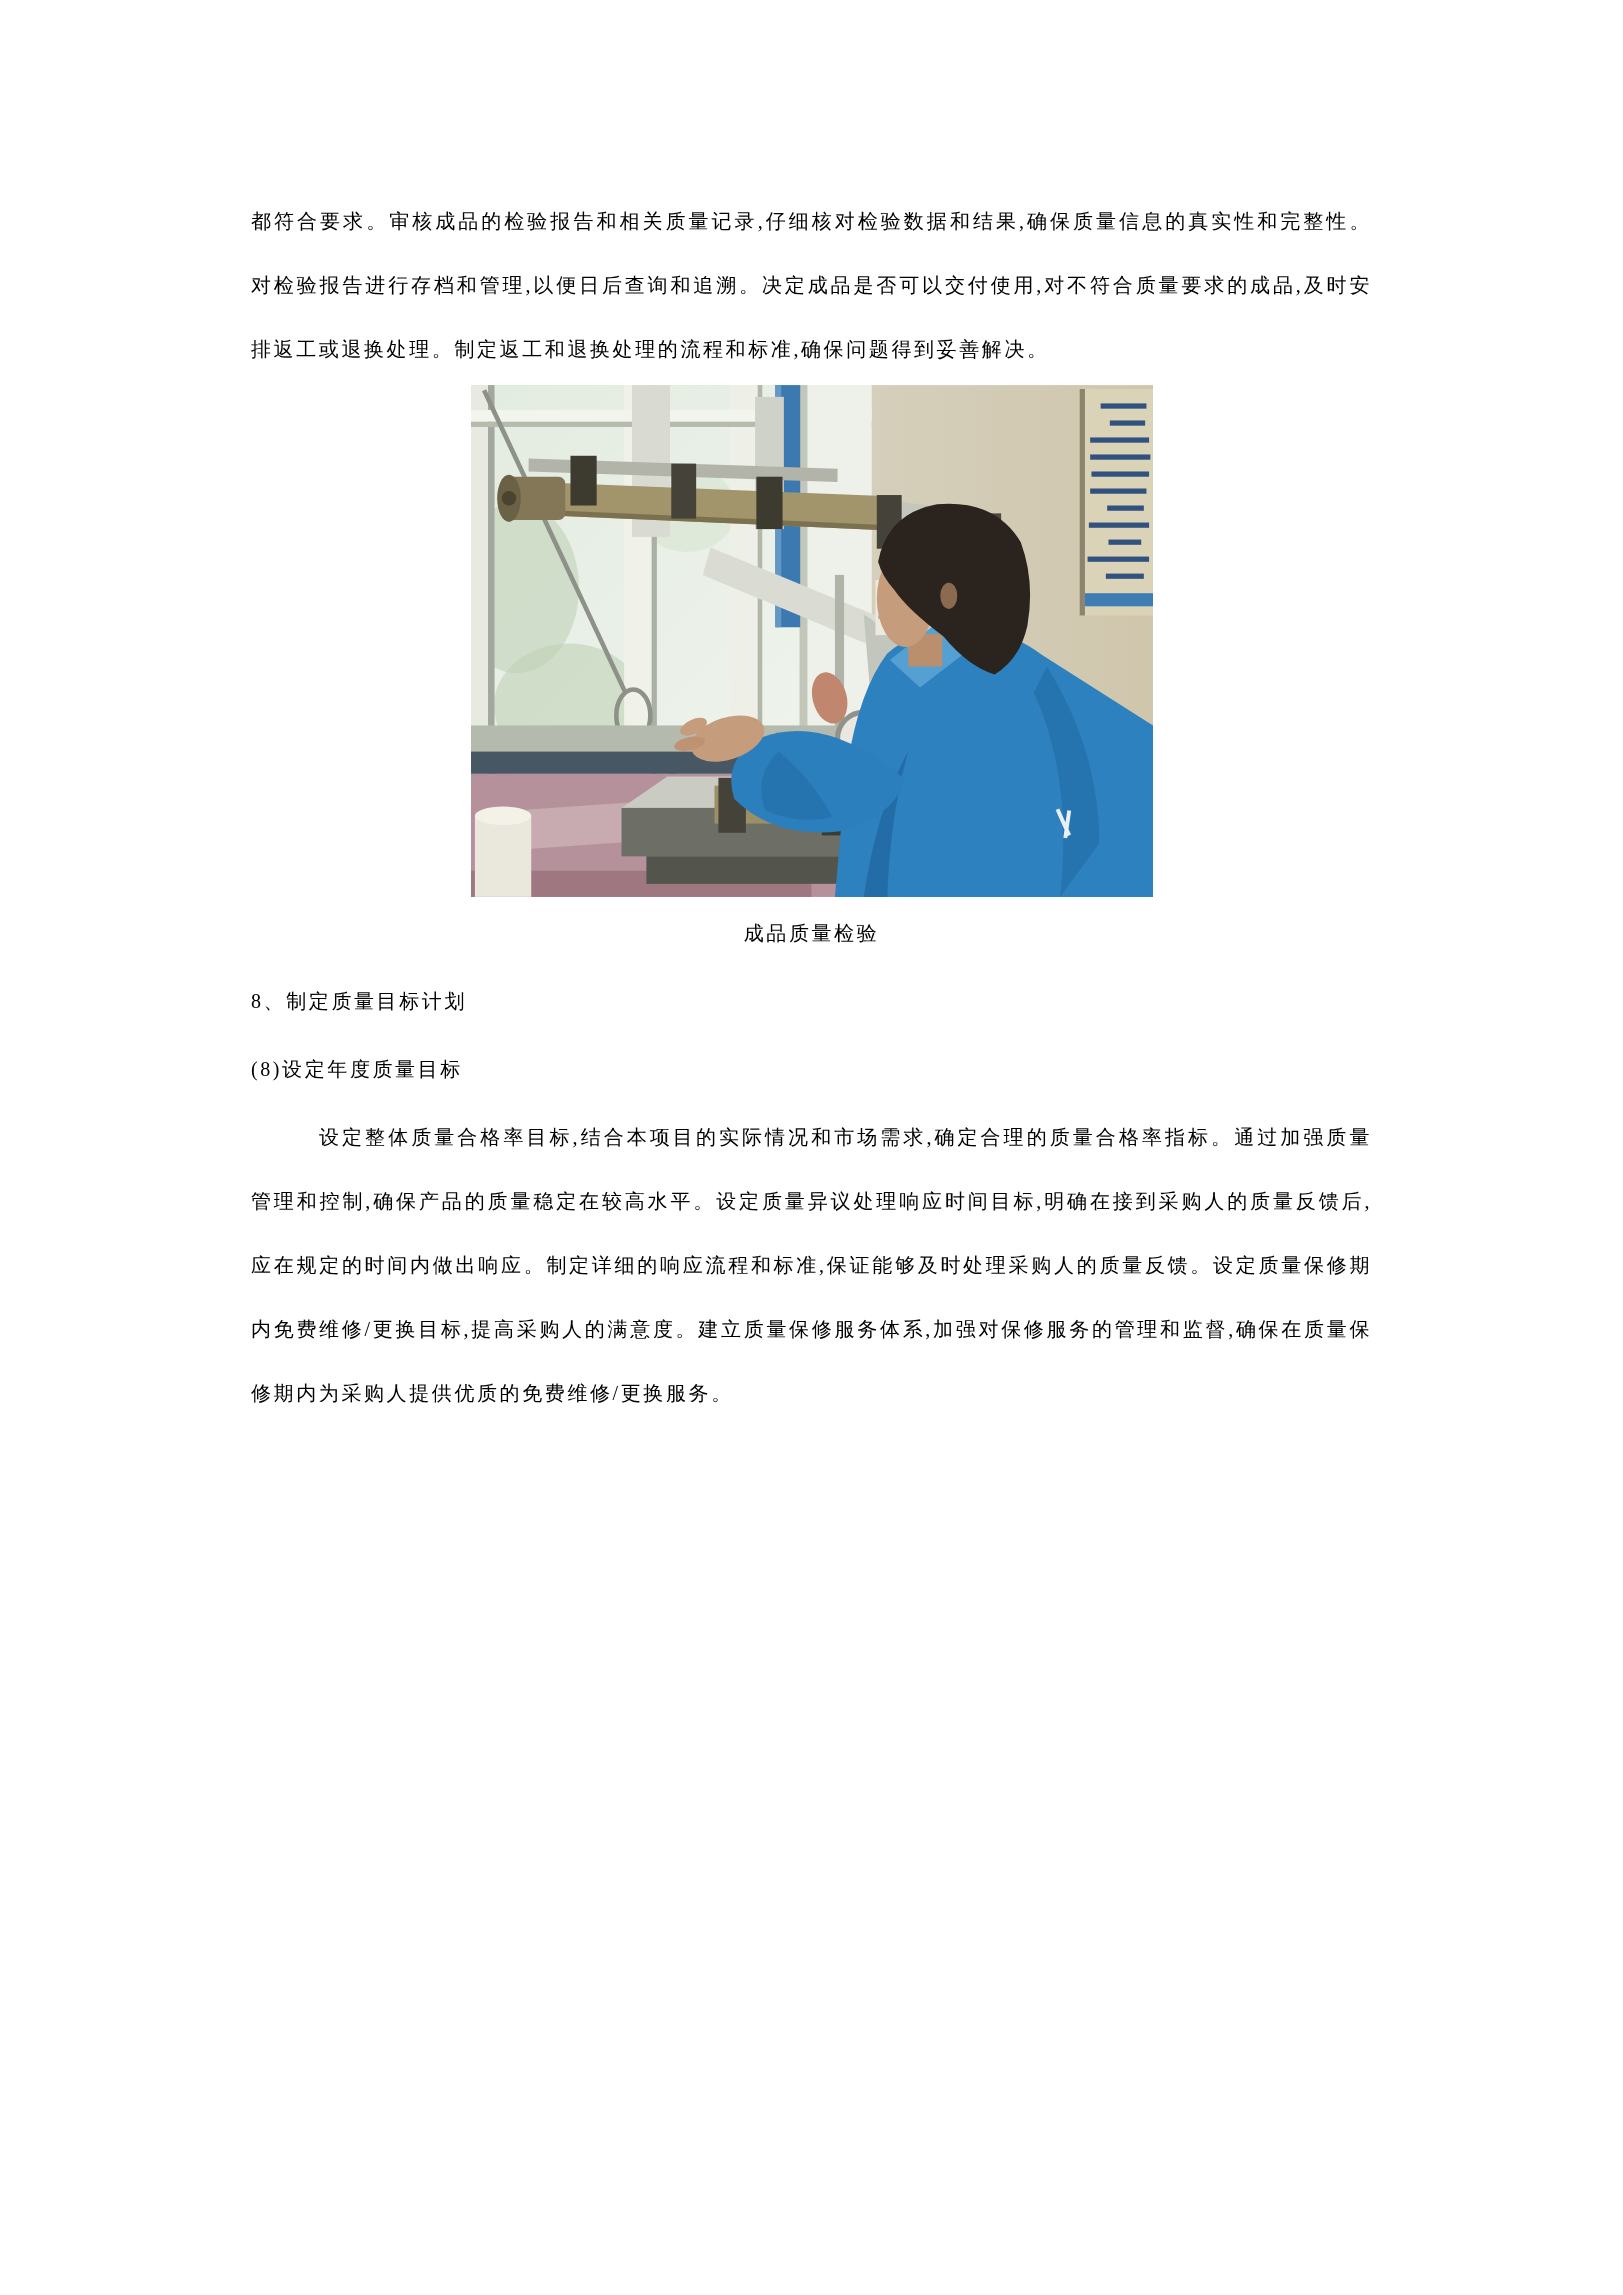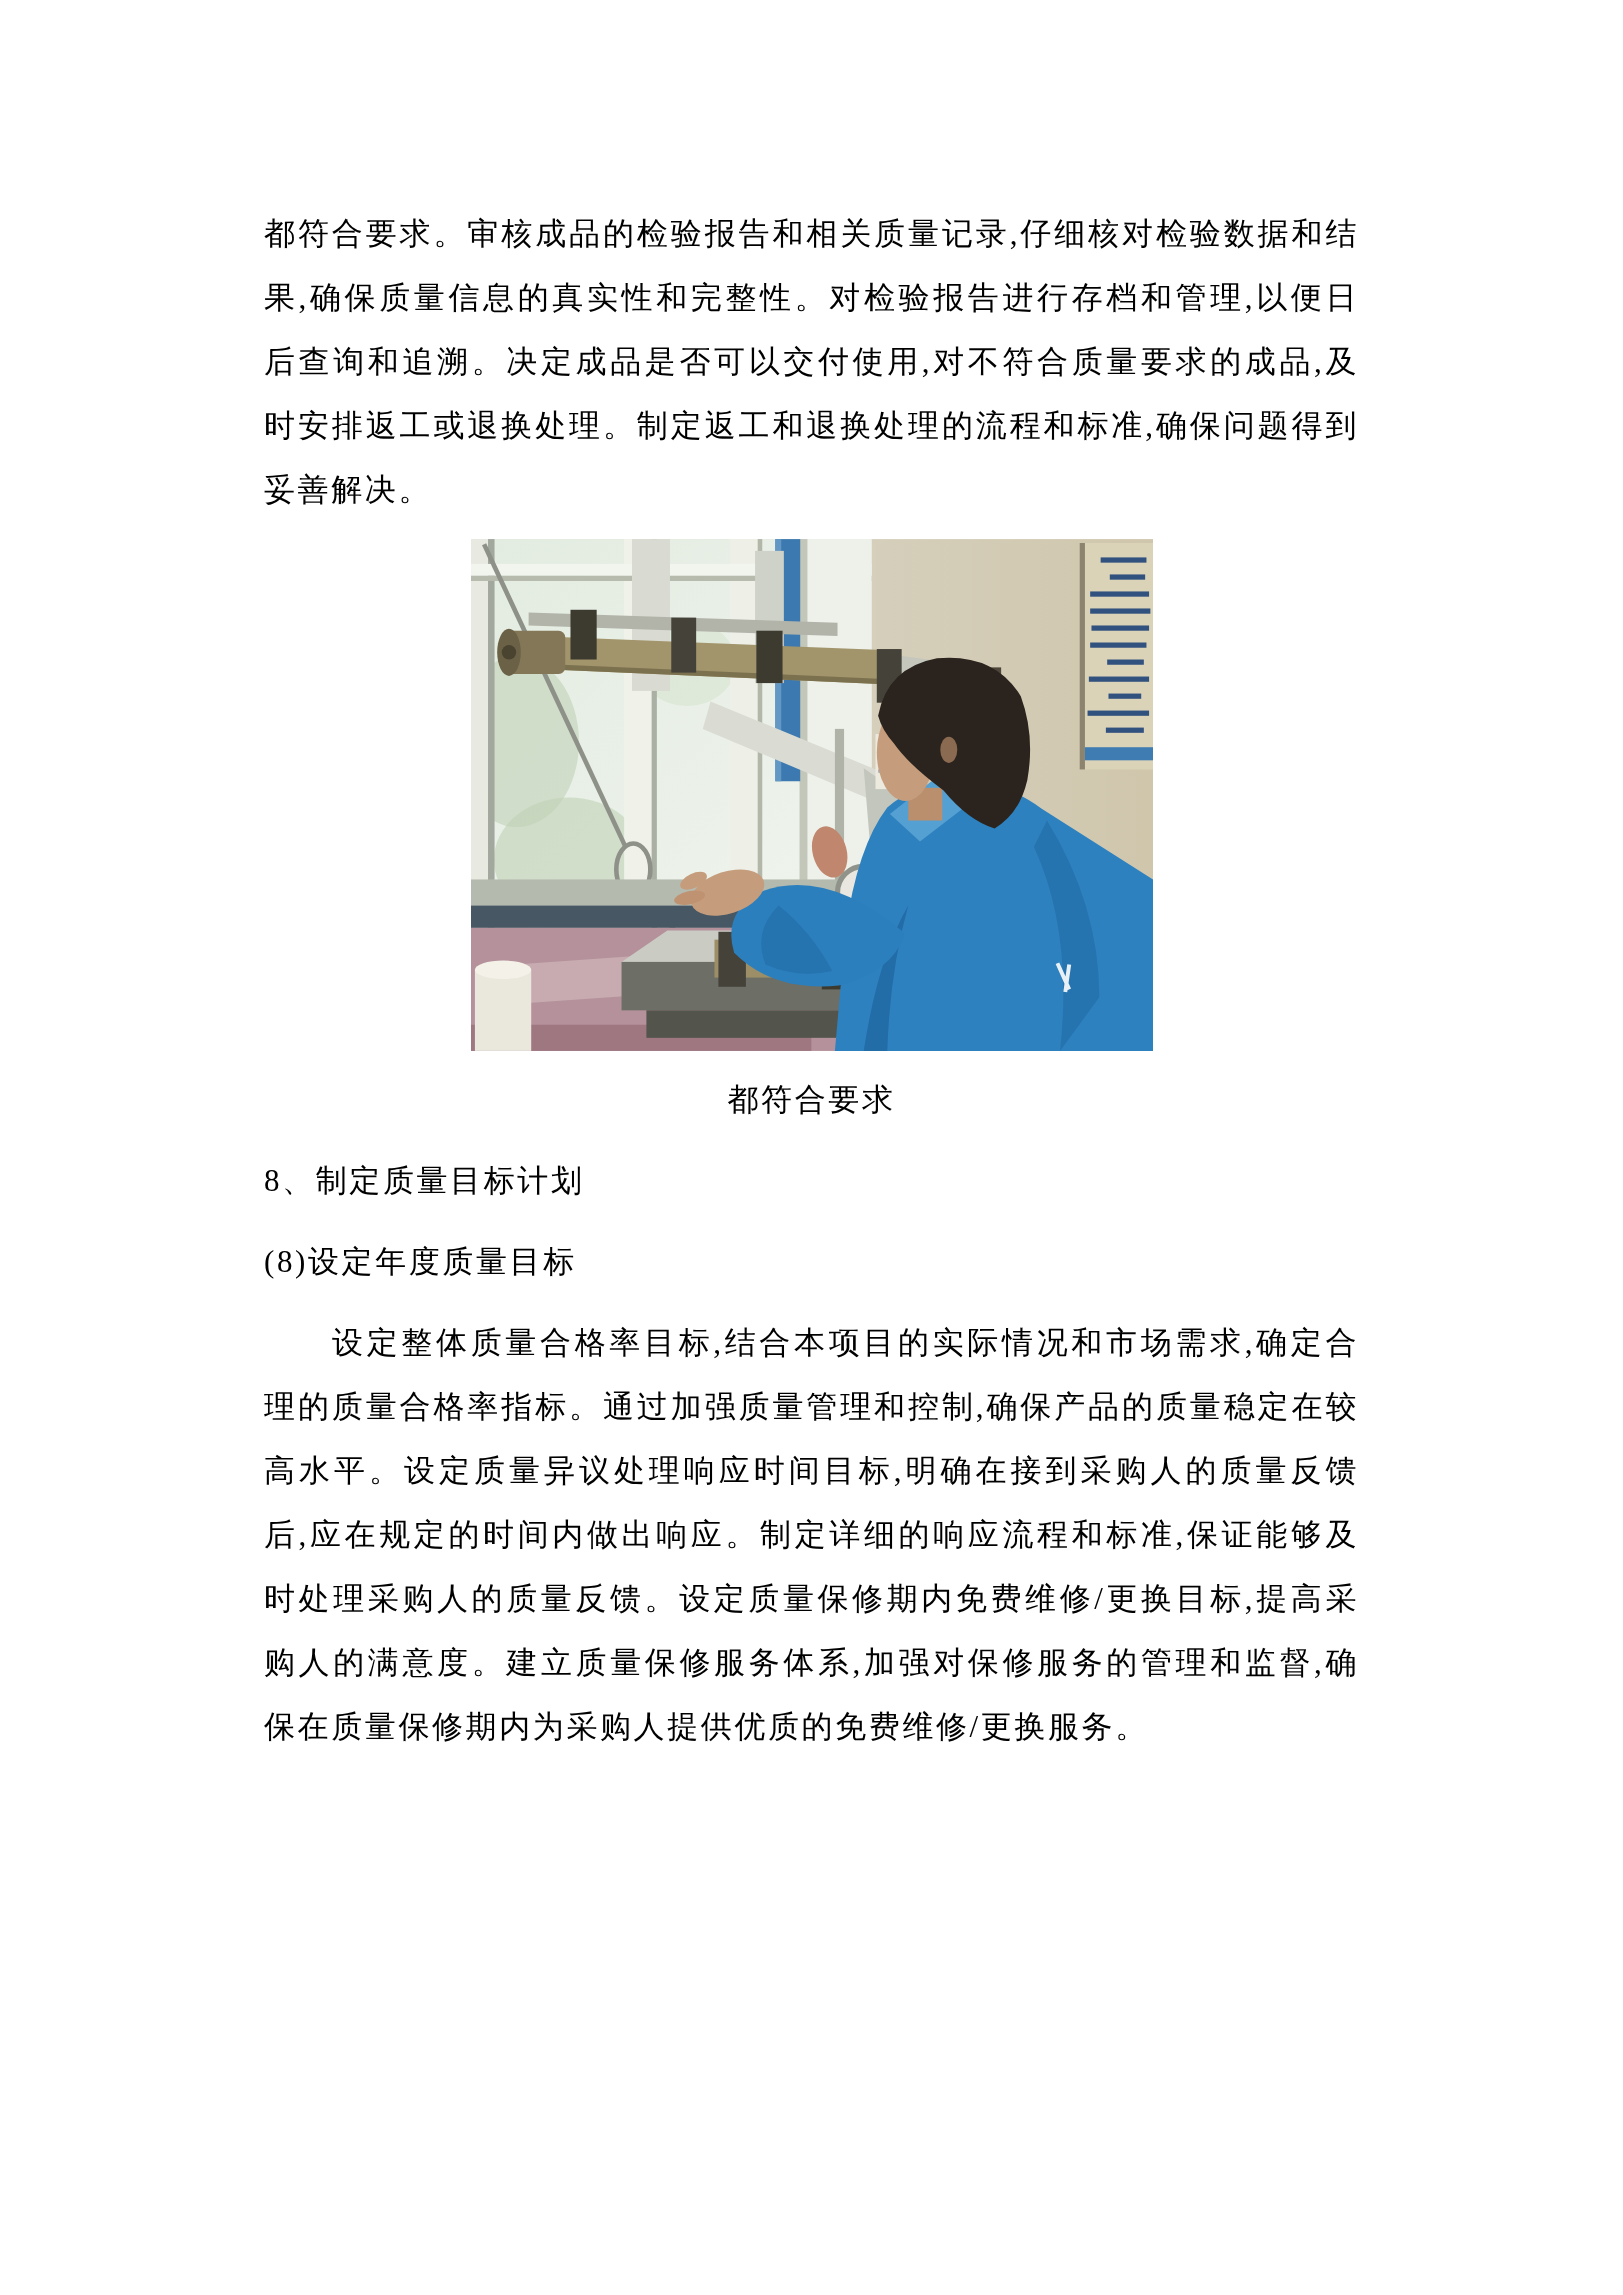--- a/index.html
+++ b/index.html
@@ -14,22 +14,22 @@
   .page {
     box-sizing: border-box;
     width: 1623px;
     height: 2295px;
     padding: 185px 247px 0 247px;
     font-size: 31px;
     line-height: 64px;
     letter-spacing: 2.6px;
   }
   .page p, .page h2, .page h3, .page figure, .page figcaption {
-    margin: 17px; padding: 0;
-    font-size: 31px;
+    margin: 4px; padding: 0;
+    font-size: 20px;
     font-weight: normal;
   }
   .para {
     text-align: justify;
     text-align-last: left;
   }
   .indent { text-indent: 68px; }
   .fig { margin-top: 9.2px; }
   .photo-wrap {
     width: 682px;
@@ -190,21 +190,21 @@
           <ellipse cx="548" cy="478" rx="26" ry="40" fill="#c0876e" transform="rotate(-15 548 478)"></ellipse>
           <path d="M 660 600 Q 540 500 440 540 Q 384 572 402 632 Q 462 692 562 682 Q 642 662 662 606 Z" fill="#2b7fbd"></path>
           <path d="M 470 560 Q 430 600 450 650 Q 500 672 552 660 Q 520 600 470 560 Z" fill="#1f67a2" opacity="0.5"></path>
           <ellipse cx="392" cy="540" rx="58" ry="32" fill="#c69d7c" transform="rotate(-18 392 540)"></ellipse>
           <ellipse cx="340" cy="522" rx="22" ry="11" fill="#c69d7c" transform="rotate(-25 340 522)"></ellipse>
           <ellipse cx="334" cy="548" rx="24" ry="10" fill="#bf9271" transform="rotate(-12 334 548)"></ellipse>
           <path d="M 896 648 l 18 40 M 914 650 l -6 42" stroke="#e8f0f6" stroke-width="6" fill="none"></path>
         </g>
       </svg>
     </div>
-    <figcaption class="caption">都符合要求</figcaption>
+    <figcaption class="caption">成品质量检验</figcaption>
   </figure>
 
   <h2 class="heading">8、制定质量目标计划</h2>
 
   <h3 class="subheading">(8)设定年度质量目标</h3>
   <p class="para indent">设定整体质量合格率目标,结合本项目的实际情况和市场需求,确定合理的质量合格率指标。通过加强质量管理和控制,确保产品的质量稳定在较高水平。设定质量异议处理响应时间目标,明确在接到采购人的质量反馈后,应在规定的时间内做出响应。制定详细的响应流程和标准,保证能够及时处理采购人的质量反馈。设定质量保修期内免费维修/更换目标,提高采购人的满意度。建立质量保修服务体系,加强对保修服务的管理和监督,确保在质量保修期内为采购人提供优质的免费维修/更换服务。</p>
 
 
 </div>
 

